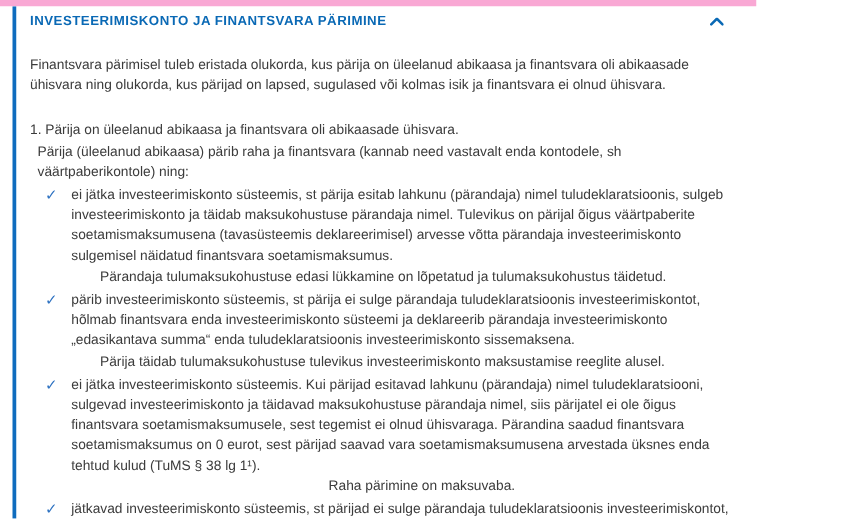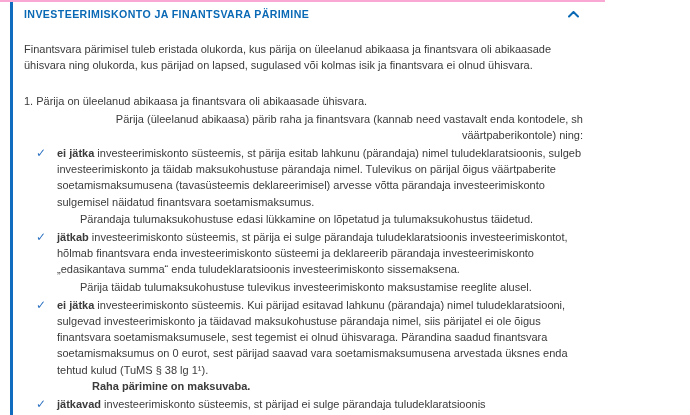--- a/index.html
+++ b/index.html
@@ -7,21 +7,21 @@
     padding: 0;
     background: #ffffff;
   }
   * { box-sizing: border-box; }
 
   .page {
     position: relative;
     width: 605px;
     height: 415px;
     background: #ffffff;
-    border-top: 2px solid #f9a8d4;
+    border-top: 5px solid #f9a8d4;
     overflow: hidden;
     font-family: "Liberation Sans", "DejaVu Sans", sans-serif;
     color: #3b3b3b;
   }
 
   .accent-bar {
     position: absolute;
     left: 10px;
     top: 0;
     bottom: 0;
@@ -69,21 +69,20 @@
   p.intro { margin-bottom: 5px; }
 
   p.numbered-heading {
     margin-top: 20px;
     margin-bottom: 1px;
   }
 
   p.lead {
     padding-left: 6px;
     margin-bottom: 1px;
-    text-align: right;
   }
 
   .check-item {
     position: relative;
     padding-left: 33px;
     margin: 2px 0;
   }
 
   .check-icon {
     position: absolute;
@@ -91,21 +90,21 @@
     top: 0px;
     color: #2f73c2;
     font-weight: 700;
     font-size: 12px;
     line-height: 16.2px;
   }
 
   .check-item .note { margin-top: 1px; margin-left: 23px; }
   .check-item .note-flush { margin-top: 0; padding-left: 35px; }
 
-  .bold { font-weight: 700; }
+  .bold { font-weight: 400; text-align: center; }
 </style>
 </head>
 <body>
 
 <div class="page">
   <div class="accent-bar"></div>
 
   <div class="inner">
     <div class="accordion-header">
       <h2 class="accordion-title">INVESTEERIMISKONTO JA FINANTSVARA PÄRIMINE</h2>
@@ -125,21 +124,21 @@
       <p class="lead">Pärija (üleelanud abikaasa) pärib raha ja finantsvara (kannab need vastavalt enda kontodele, sh väärtpaberikontole) ning:</p>
 
       <div class="check-item">
         <span class="check-icon">✓</span>
         <p><span class="bold">ei jätka</span><span> investeerimiskonto süsteemis, st pärija esitab lahkunu (pärandaja) nimel tuludeklaratsioonis, sulgeb investeerimiskonto ja täidab maksukohustuse pärandaja nimel. Tulevikus on pärijal õigus väärtpaberite soetamismaksumusena (tavasüsteemis deklareerimisel) arvesse võtta pärandaja investeerimiskonto sulgemisel näidatud finantsvara soetamismaksumus.</span></p>
         <p class="note">Pärandaja tulumaksukohustuse edasi lükkamine on lõpetatud ja tulumaksukohustus täidetud.</p>
       </div>
 
       <div class="check-item">
         <span class="check-icon">✓</span>
-        <p><span class="bold">jätkab</span><span> investeerimiskonto süsteemis, st pärija ei sulge pärandaja tuludeklaratsioonis investeerimiskontot, hõlmab finantsvara enda investeerimiskonto süsteemi ja deklareerib pärandaja investeerimiskonto „edasikantava summa“ enda tuludeklaratsioonis investeerimiskonto sissemaksena.</span></p>
+        <p><span class="bold">pärib</span><span> investeerimiskonto süsteemis, st pärija ei sulge pärandaja tuludeklaratsioonis investeerimiskontot, hõlmab finantsvara enda investeerimiskonto süsteemi ja deklareerib pärandaja investeerimiskonto „edasikantava summa“ enda tuludeklaratsioonis investeerimiskonto sissemaksena.</span></p>
         <p class="note">Pärija täidab tulumaksukohustuse tulevikus investeerimiskonto maksustamise reeglite alusel.</p>
       </div>
 
 
 
       <div class="check-item">
         <span class="check-icon">✓</span>
         <p><span class="bold">ei jätka</span><span> investeerimiskonto süsteemis. Kui pärijad esitavad lahkunu (pärandaja) nimel tuludeklaratsiooni, sulgevad investeerimiskonto ja täidavad maksukohustuse pärandaja nimel, siis pärijatel ei ole õigus finantsvara soetamismaksumusele, sest tegemist ei olnud ühisvaraga. Pärandina saadud finantsvara soetamismaksumus on 0 eurot, sest pärijad saavad vara soetamismaksumusena arvestada üksnes enda tehtud kulud (TuMS § 38 lg 1¹).</span></p>
         <p class="note-flush bold">Raha pärimine on maksuvaba.</p>
       </div>

